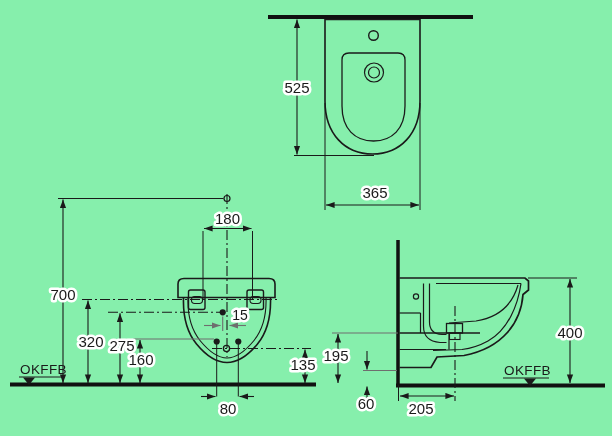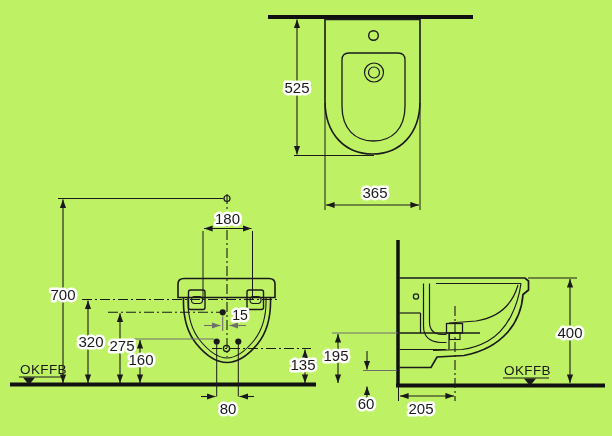--- a/index.html
+++ b/index.html
@@ -1,16 +1,16 @@
 <!DOCTYPE html>
 <html><head>
 <meta charset="utf-8">
 <style>
   html,body{margin:0;padding:0;background:#fff;}
-  #stage{position:relative;width:612px;height:436px;background:#bef264;overflow:hidden;
+  #stage{position:relative;width:612px;height:436px;background:#86efac;overflow:hidden;
          font-family:"Liberation Sans",sans-serif;}
   svg{position:absolute;left:0;top:0;}
   .dt{font-family:"Liberation Sans",sans-serif;font-size:15px;fill:#1a1a1a;
       stroke:#ffffff;stroke-width:5px;paint-order:stroke;stroke-linejoin:round;
       text-anchor:middle;}
   .lbl{font-family:"Liberation Sans",sans-serif;font-size:13.5px;fill:#1a1a1a;
        letter-spacing:.4px;}
   .geo{stroke:#1a1a1a;fill:none;}
   .thick{stroke:#111;stroke-width:4;fill:none;}
   .thin{stroke:#1a1a1a;stroke-width:1;fill:none;}

